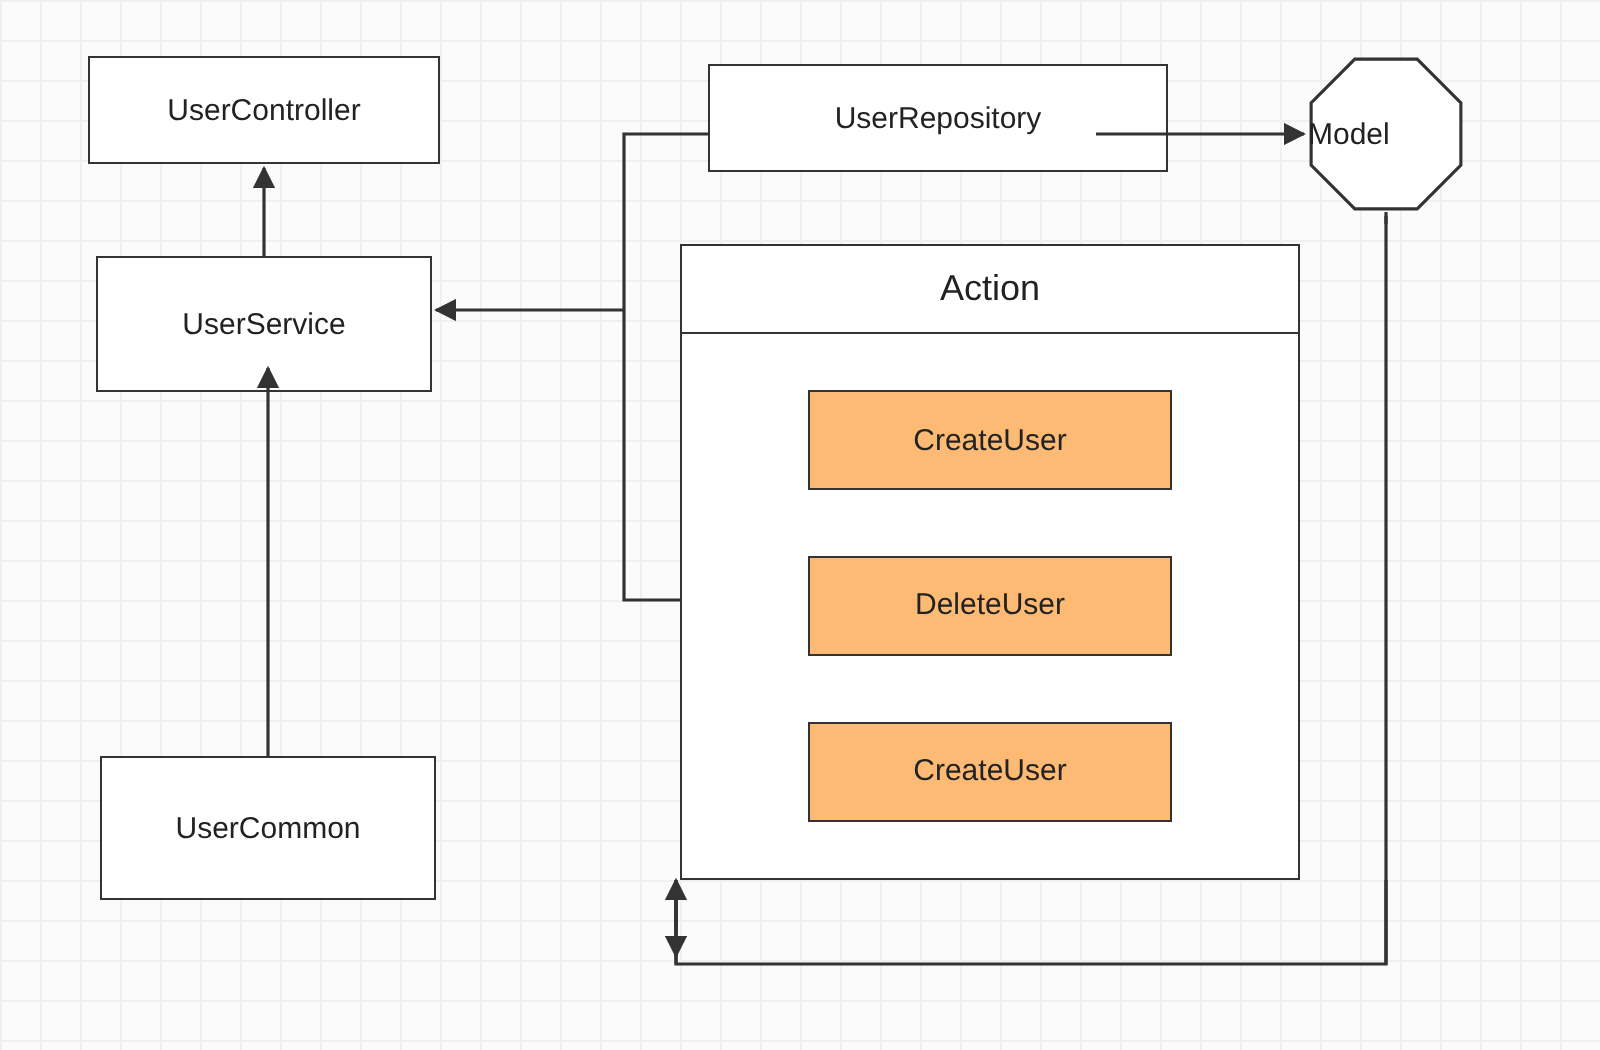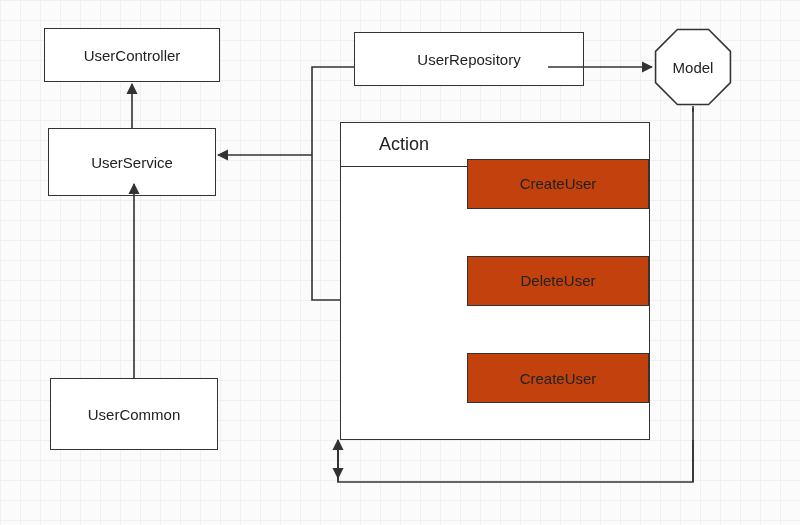--- a/index.html
+++ b/index.html
@@ -27,40 +27,40 @@
     color:#222;
   }
   .action-title{
     font-size:18px;
     border-bottom:1.5px solid #333;
     width:100%;height:44px;
     display:flex;align-items:center;justify-content:center;
     box-sizing:border-box;
   }
   .action-box{
-    flex-direction:row;
+    flex-direction:column;
     align-items:stretch;
     justify-content:flex-start;
   }
   .action-items{
     flex:1 1 auto;
     display:flex;flex-direction:column;
     align-items:center;justify-content:space-around;
     padding:12px 0;box-sizing:border-box;
   }
   .sub{
     width:180px;height:48px;
-    border:1.5px solid #333;background:#c2410c;
+    border:1.5px solid #333;background:#fdba74;
     display:flex;align-items:center;justify-content:center;
     font-size:15px;
   }
   svg.overlay{position:absolute;inset:0;pointer-events:none;}
   .octagon{
     position:absolute;
-    display:flex;align-items:center;justify-content:center;
+    display:flex;align-items:center;
     font-size:15px;color:#222;
   }
   .octagon svg{position:absolute;inset:0;}
 </style>
 </head>
 <body>
 
 <div class="grid"></div>
 
 <div class="node" style="left:44px;top:28px;width:176px;height:54px">

